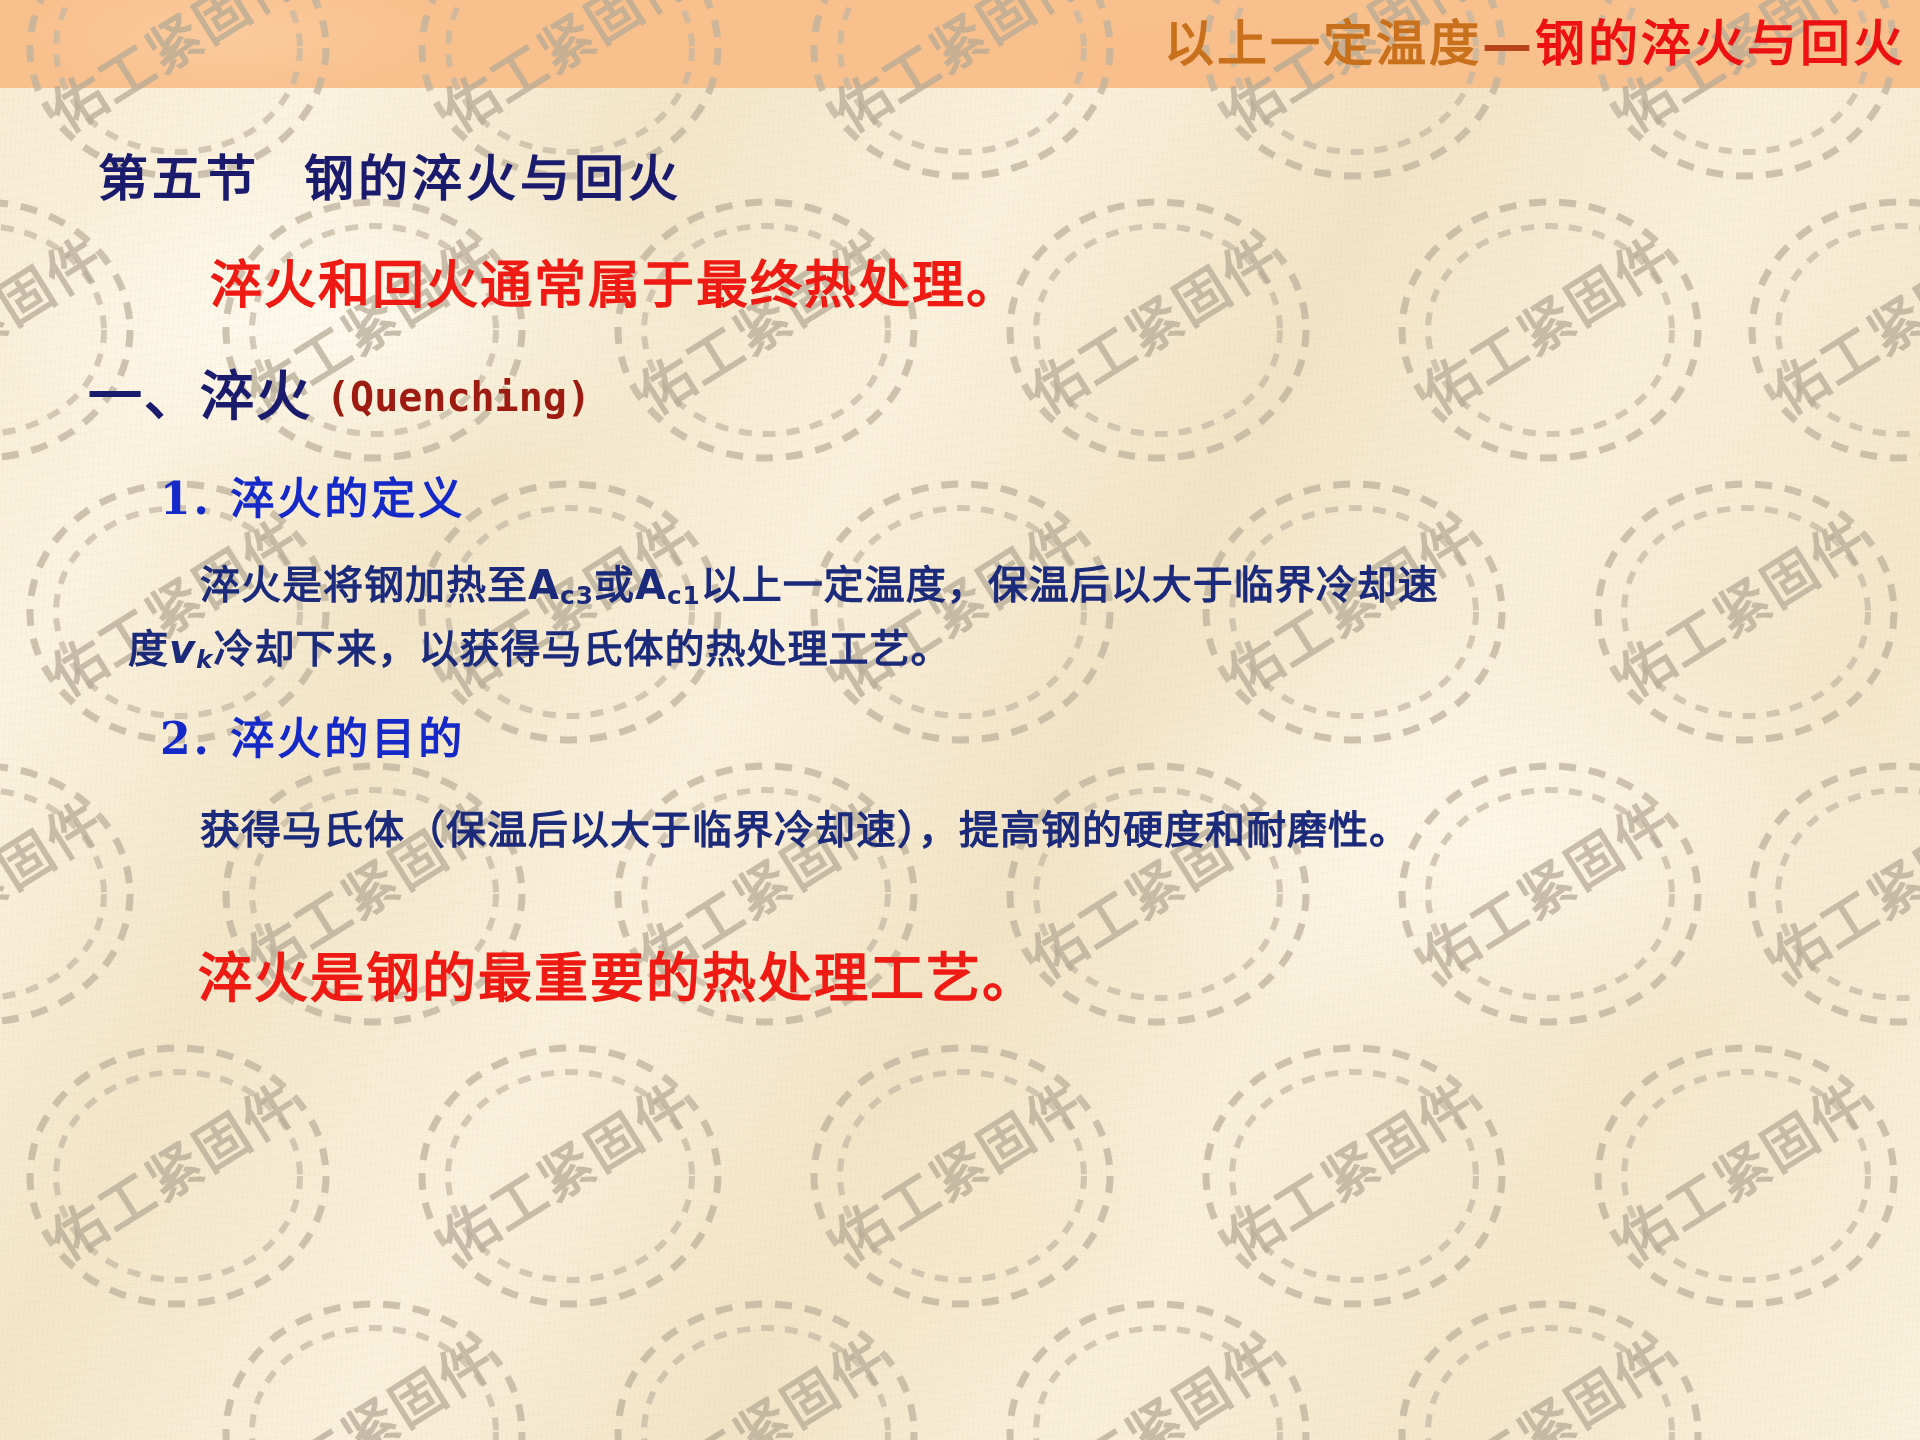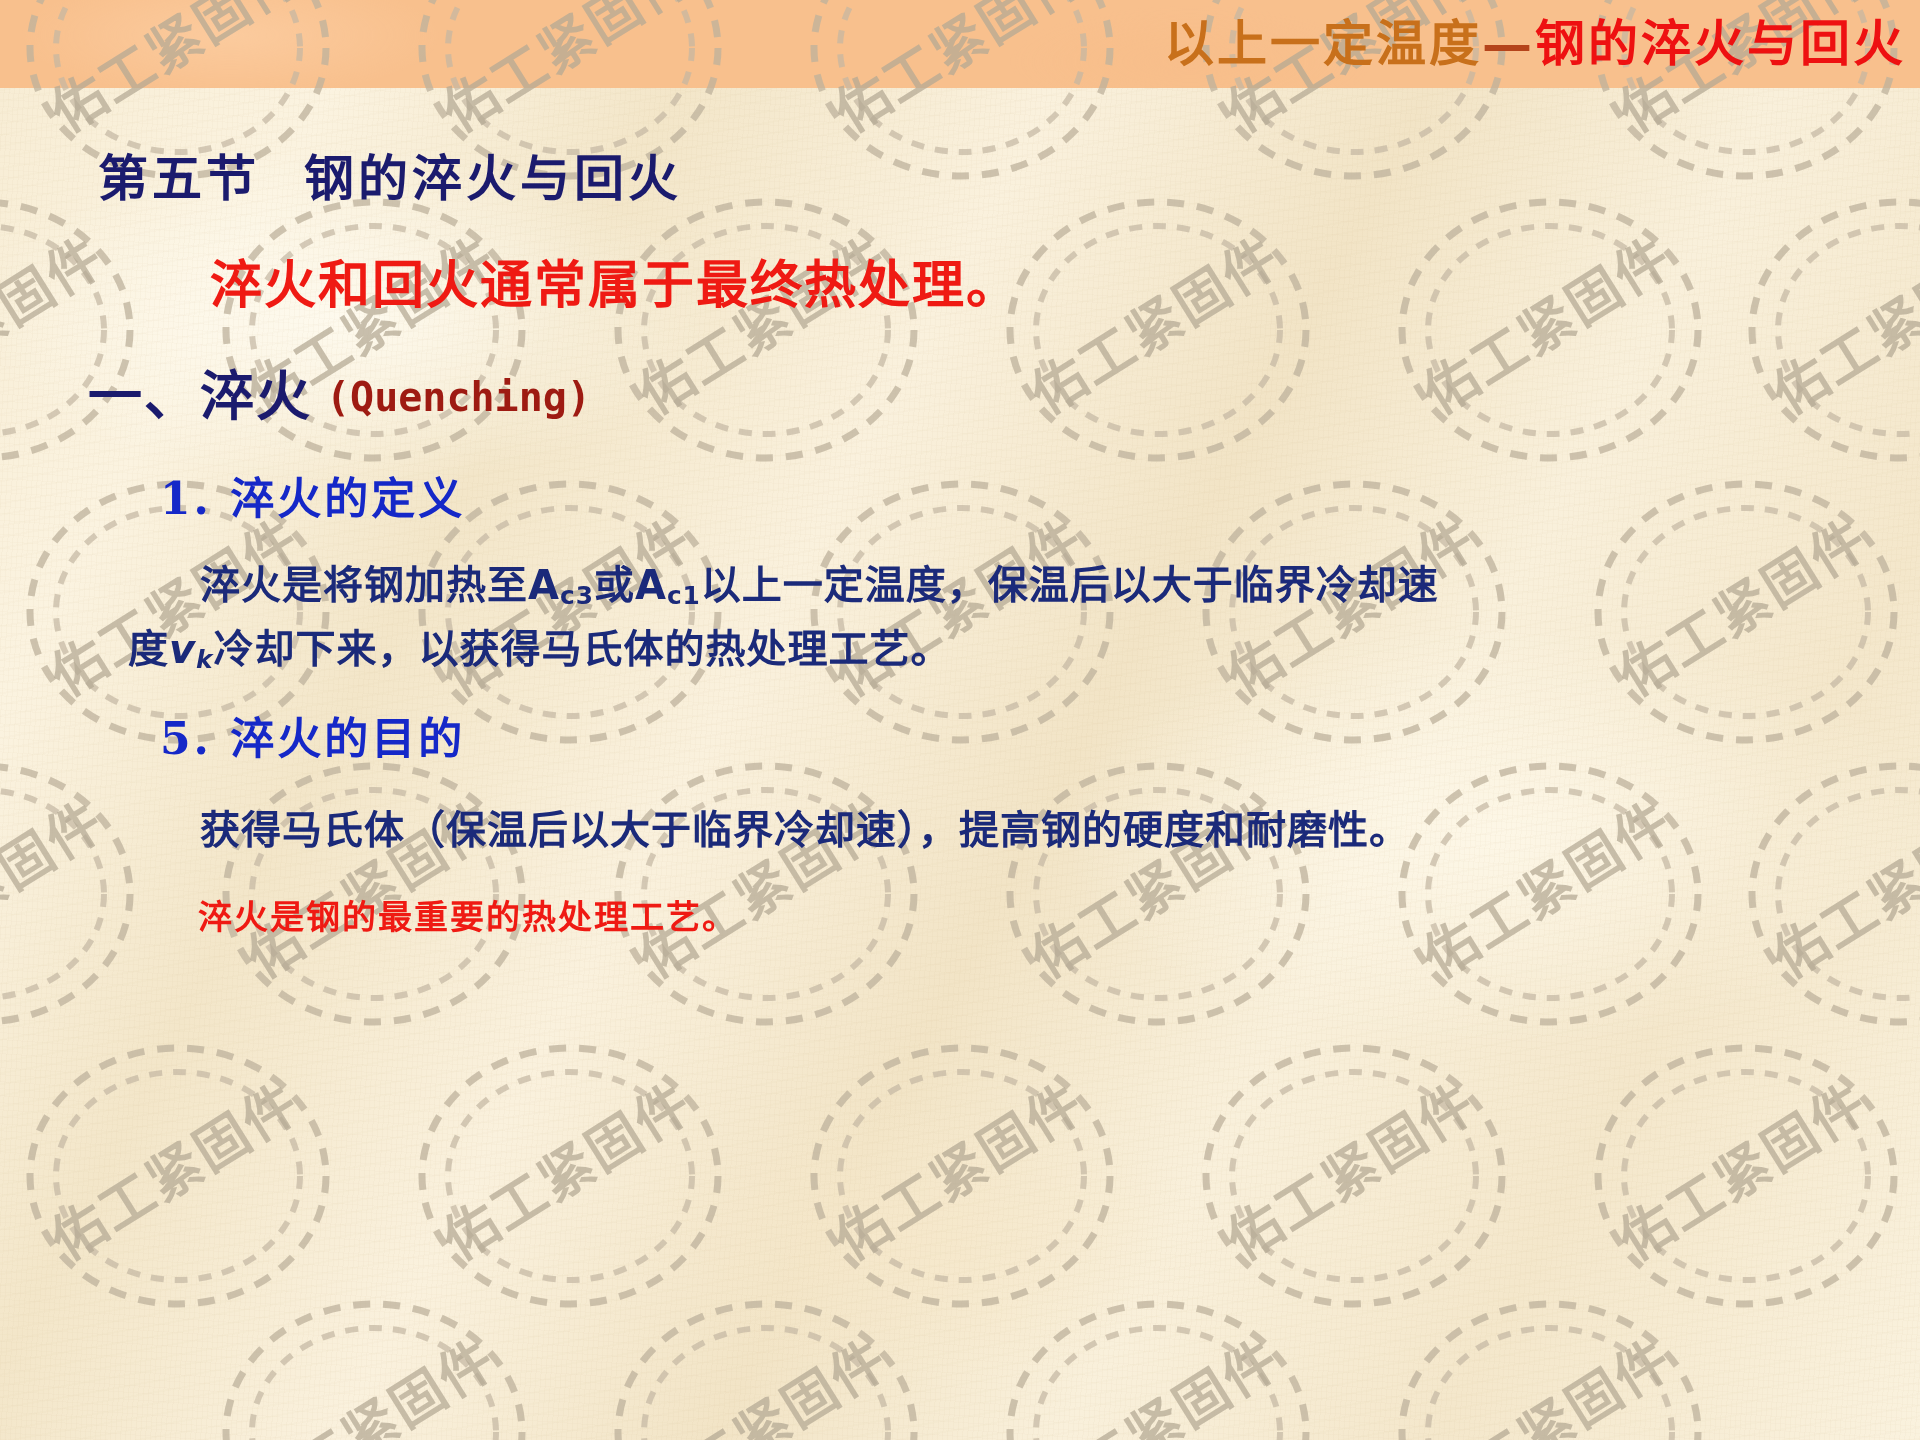--- a/index.html
+++ b/index.html
@@ -164,22 +164,22 @@
   }
   .body-text .ital {
     font-style: italic;
     font-family: "DejaVu Sans", "Liberation Sans", sans-serif;
     font-weight: bold;
     margin-top: 38px;
   }
 
   .red-conclusion {
     left: 198px;
-    top: 890px;
-    font-size: 34px;
+    top: 934px;
+    font-size: 54px;
     font-weight: bold;
     color: #ef1a13;
     letter-spacing: 2px;
   }
 </style>
 </head>
 <body>
 
 <div class="slide">
 
@@ -261,21 +261,21 @@
     <div class="line sub-heading sub-heading-1">1. 淬火的定义</div>
 
     <div class="line body-text body-line-1">
       <span>淬火是将钢加热至</span><span class="sym"><span>A</span><sub>c3</sub></span><span>或</span><span class="sym"><span>A</span><sub>c1</sub></span><span>以上一定温度，保温后以大于临界冷却速</span>
     </div>
 
     <div class="line body-text body-line-2">
       <span>度</span><span class="ital"><span>v</span><sub>k</sub></span><span>冷却下来，以获得马氏体的热处理工艺。</span>
     </div>
 
-    <div class="line sub-heading sub-heading-2">5. 淬火的目的</div>
+    <div class="line sub-heading sub-heading-2">2. 淬火的目的</div>
 
     <div class="line body-text body-line-3">获得马氏体（保温后以大于临界冷却速），提高钢的硬度和耐磨性。</div>
 
     <div class="line red-conclusion">淬火是钢的最重要的热处理工艺。</div>
 
   </div>
 
 </div>
 
 </body></html>

